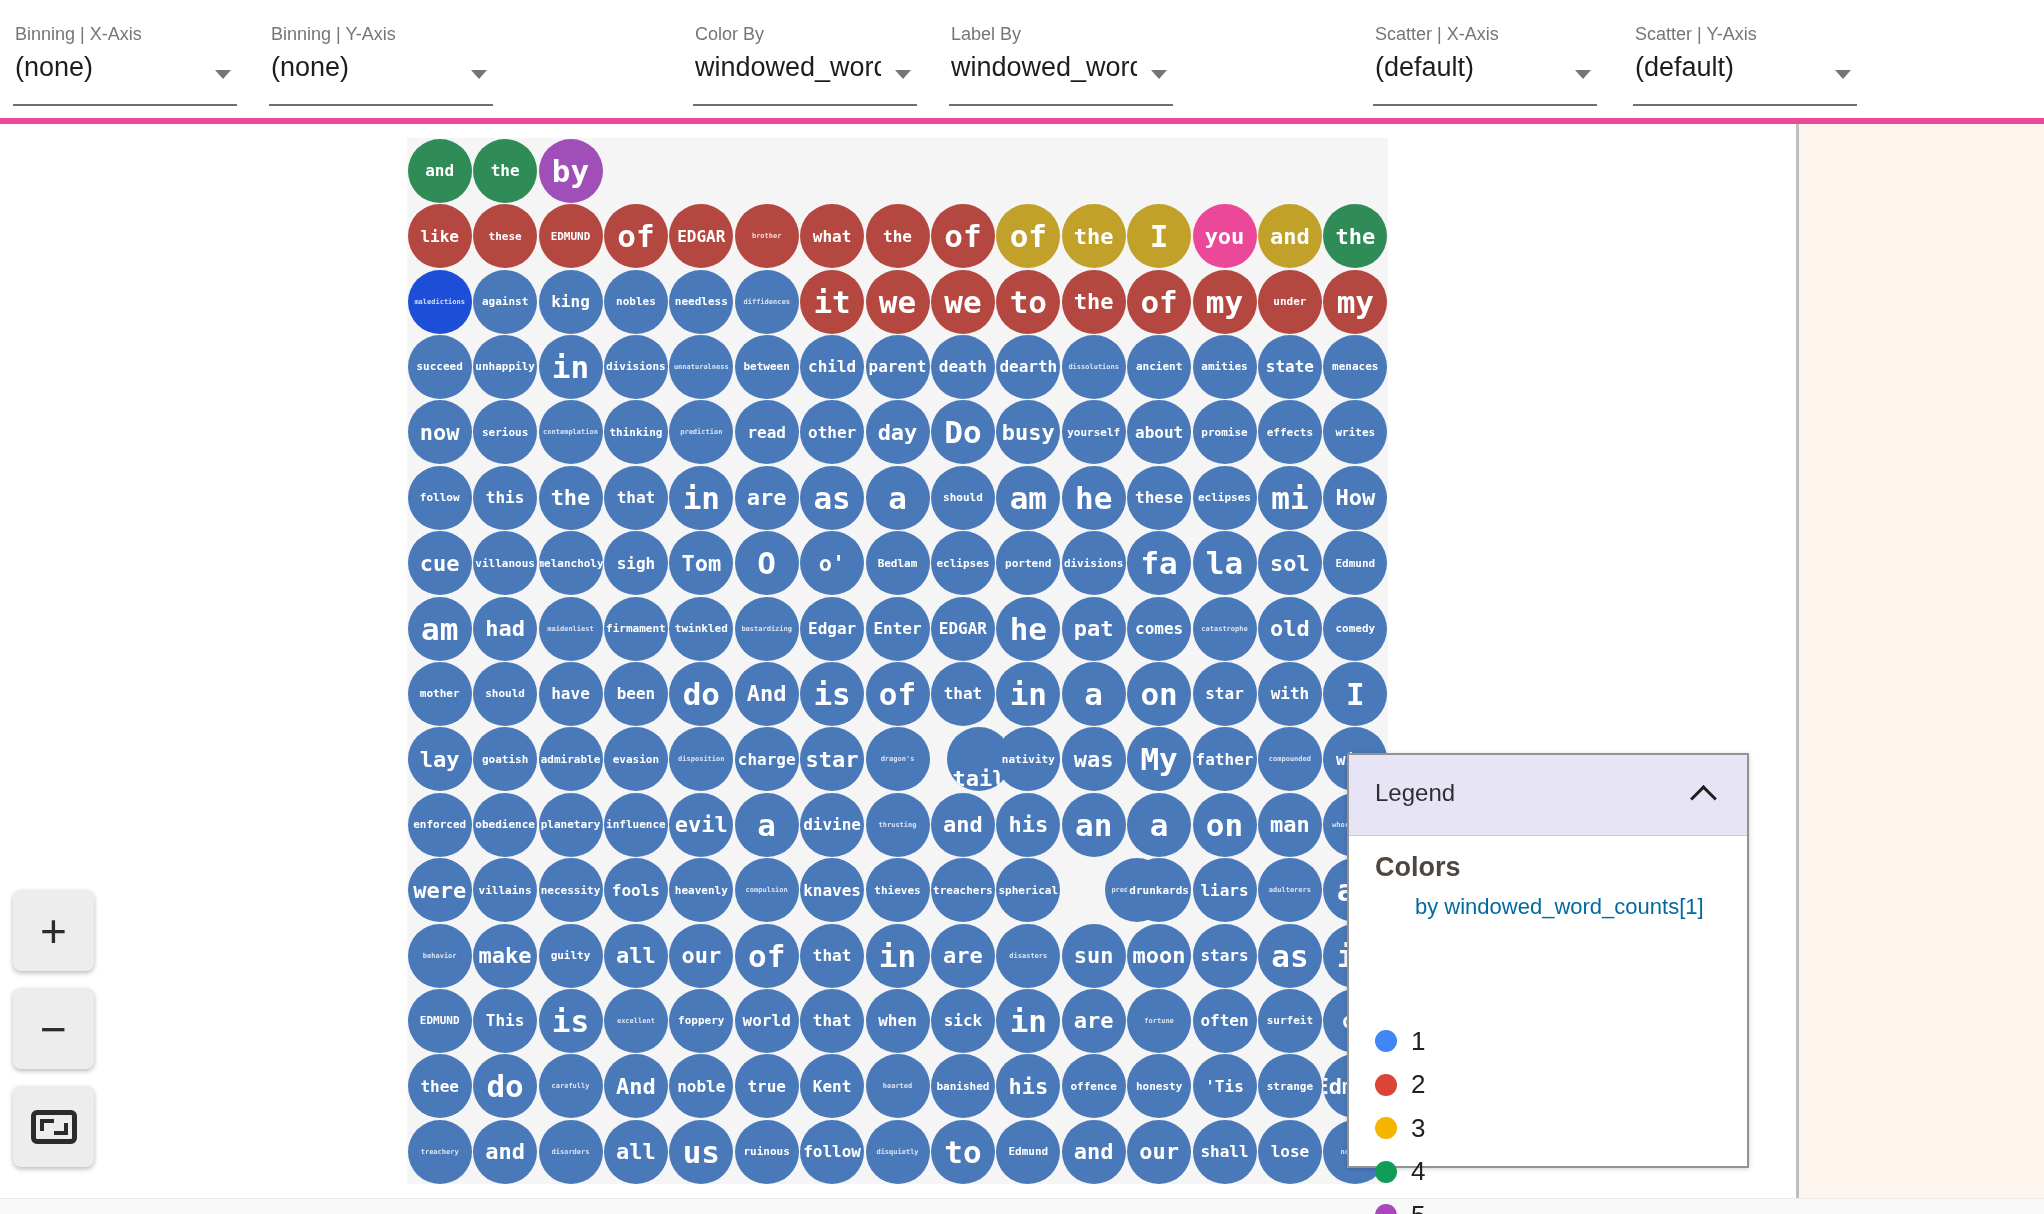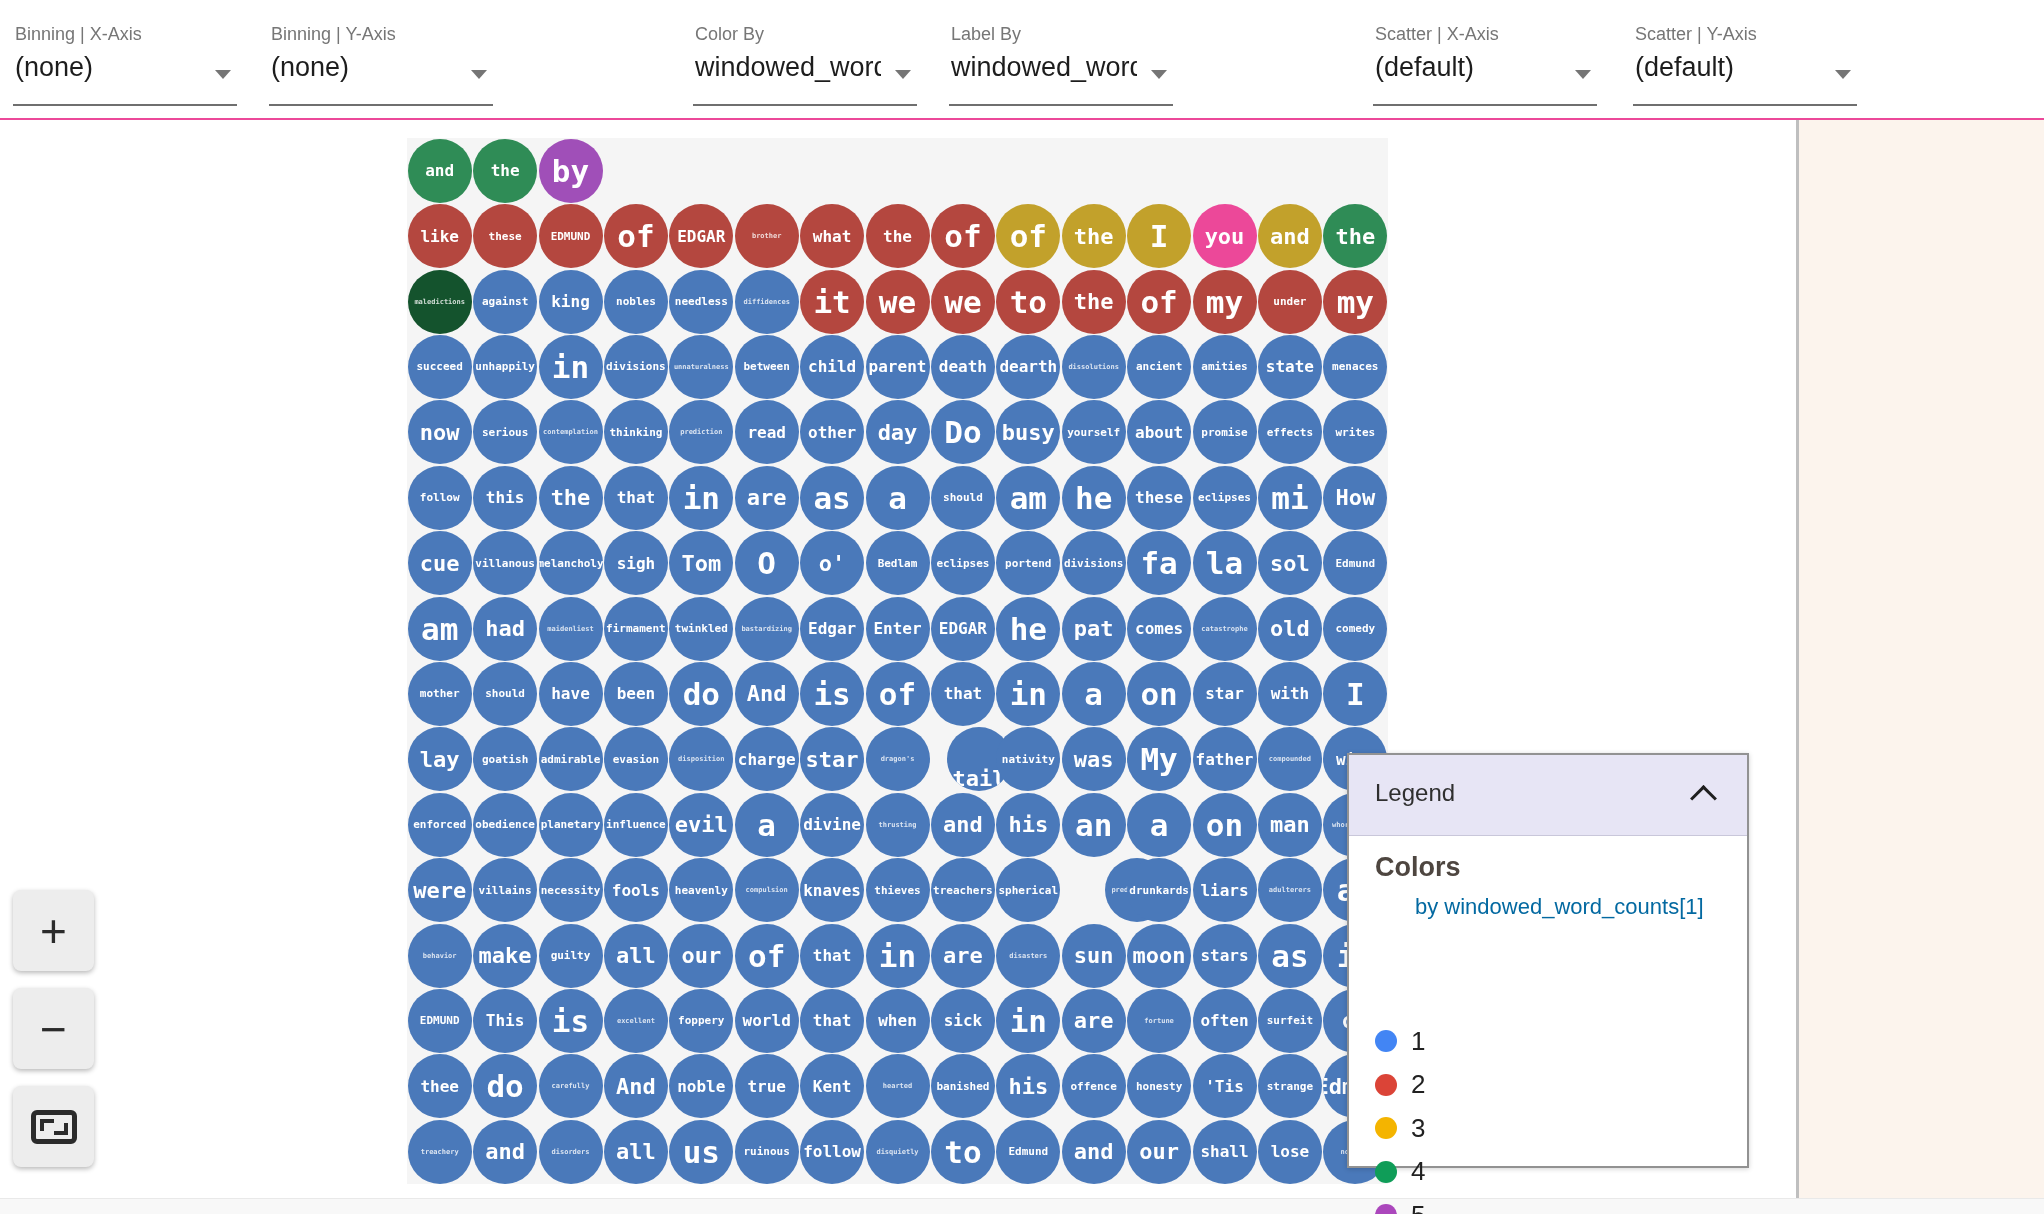--- a/index.html
+++ b/index.html
@@ -2,21 +2,21 @@
 <html><head>
 <meta charset="utf-8">
 <style>
   html,body{margin:0;padding:0;}
   body{
     width:2044px;height:1214px;position:relative;background:#ffffff;
     font-family:"Liberation Sans", sans-serif;overflow:hidden;
   }
   
   .topbar{position:absolute;left:0;top:0;width:2044px;height:118px;background:#fff;
-          border-bottom:2px solid #ec4899;z-index:5;}
+          border-bottom:6px solid #ec4899;z-index:5;}
   .ctrl{position:absolute;top:0;width:224px;height:112px;}
   .ctrl .lbl{position:absolute;left:2px;top:24px;font-size:18px;color:#767676;white-space:nowrap;}
   .ctrl .val{position:absolute;left:2px;top:52px;width:186px;font-size:27px;color:#1d1d1d;
              white-space:nowrap;overflow:hidden;}
   .ctrl .underline{position:absolute;left:0;bottom:6px;width:224px;height:2px;background:#6F6F6F;}
   .ctrl .arrow{position:absolute;right:6px;top:70px;width:0;height:0;
                border-left:8px solid transparent;border-right:8px solid transparent;
                border-top:9px solid #757575;}
   
   .plot{position:absolute;left:407px;top:138px;width:981px;height:1046px;background:#F5F5F5;z-index:1;}
@@ -146,21 +146,21 @@
     </div>
     <div class="bubble s4" style="left: 785.5px; top: 66.1px; width: 64px; height: 64px; background: #ec4899; font-size: 22px;">
       <span>you</span>
     </div>
     <div class="bubble s4" style="left: 850.9px; top: 66.1px; width: 64px; height: 64px; background: rgb(194, 161, 43); font-size: 22px;">
       <span>and</span>
     </div>
     <div class="bubble s4" style="left: 916.3px; top: 66.1px; width: 64px; height: 64px; background: rgb(47, 140, 86); font-size: 22px;">
       <span>the</span>
     </div>
-    <div class="bubble s1" style="left: 0.7px; top: 131.5px; width: 64px; height: 64px; background: #14532d; font-size: 7px;">
+    <div class="bubble s1" style="left: 0.7px; top: 131.5px; width: 64px; height: 64px; background: #1d4ed8; font-size: 7px;">
       <span>maledictions</span>
     </div>
     <div class="bubble s2" style="left: 66.1px; top: 131.5px; width: 64px; height: 64px; background: rgb(74, 121, 186); font-size: 11px;">
       <span>against</span>
     </div>
     <div class="bubble s3" style="left: 131.5px; top: 131.5px; width: 64px; height: 64px; background: rgb(74, 121, 186); font-size: 16px;">
       <span>king</span>
     </div>
     <div class="bubble s2" style="left: 196.9px; top: 131.5px; width: 64px; height: 64px; background: rgb(74, 121, 186); font-size: 11px;">
       <span>nobles</span>

